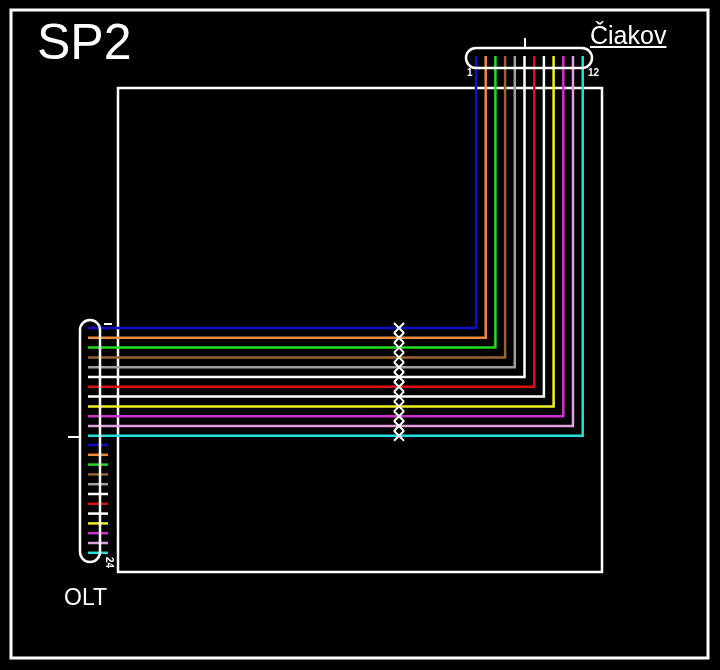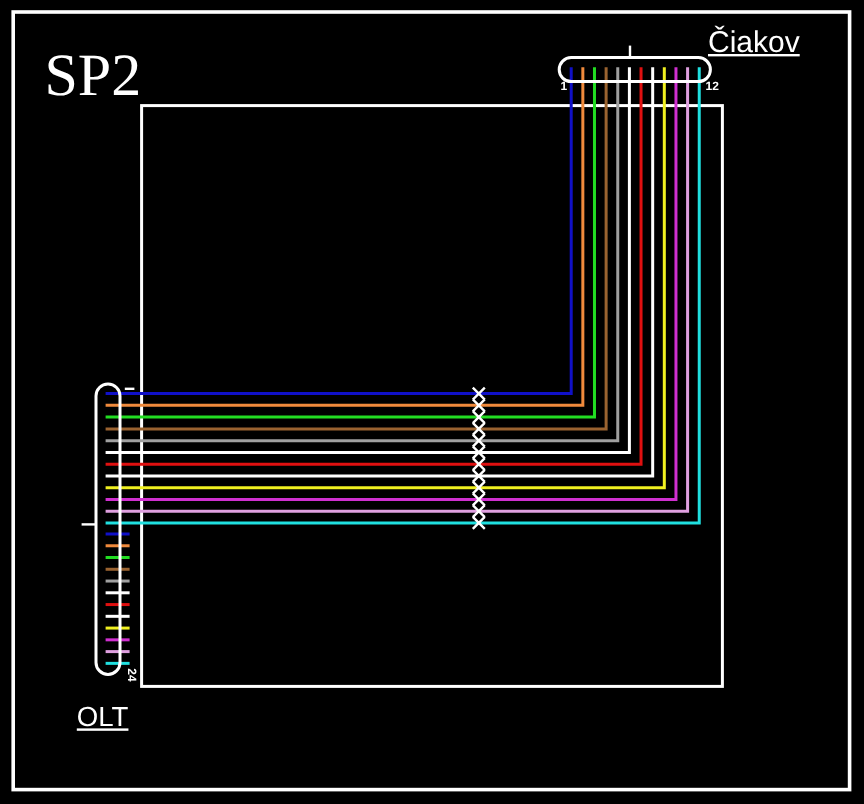--- a/index.html
+++ b/index.html
@@ -1,21 +1,21 @@
 <!DOCTYPE html>
 <html><head>
   <meta charset="utf-8">
   <style>
     html, body { margin: 0; padding: 0; background: #000; }
     body { width: 720px; height: 670px; position: relative; overflow: hidden; font-family: "Liberation Sans", sans-serif; }
     svg { position: absolute; left: 0; top: 0; }
     .label { position: absolute; color: #fff; font-family: "Liberation Sans", sans-serif; }
-    .title { left: 37px; top: 32px; font-size: 50px; line-height: 60px; font-family: Liberation Serif, serif; }
+    .title { left: 37px; top: 12px; font-size: 50px; line-height: 60px; }
     .ciakov { left: 590px; top: 20px; font-size: 25px; line-height: 30px; text-decoration: underline; }
-    .olt { left: 64px; top: 583px; font-size: 23px; line-height: 28px; text-decoration: underline; }
+    .olt { left: 64px; top: 583px; font-size: 23px; line-height: 28px; }
     .num { position: absolute; color: #fff; font-size: 10px; font-weight: bold; font-family: "Liberation Sans", sans-serif; }
   </style>
 </head>
 <body>
 
 <svg width="720" height="670">
   <rect x="11" y="10" width="697" height="648" fill="none" stroke="#fff" stroke-width="3"></rect>
   <rect x="118" y="88" width="484" height="484" fill="none" stroke="#fff" stroke-width="2.5"></rect>
   <g id="wires">
       <polyline points="476,56 476,328 88,328" fill="none" stroke="#1010c8" stroke-width="2.5"></polyline>

